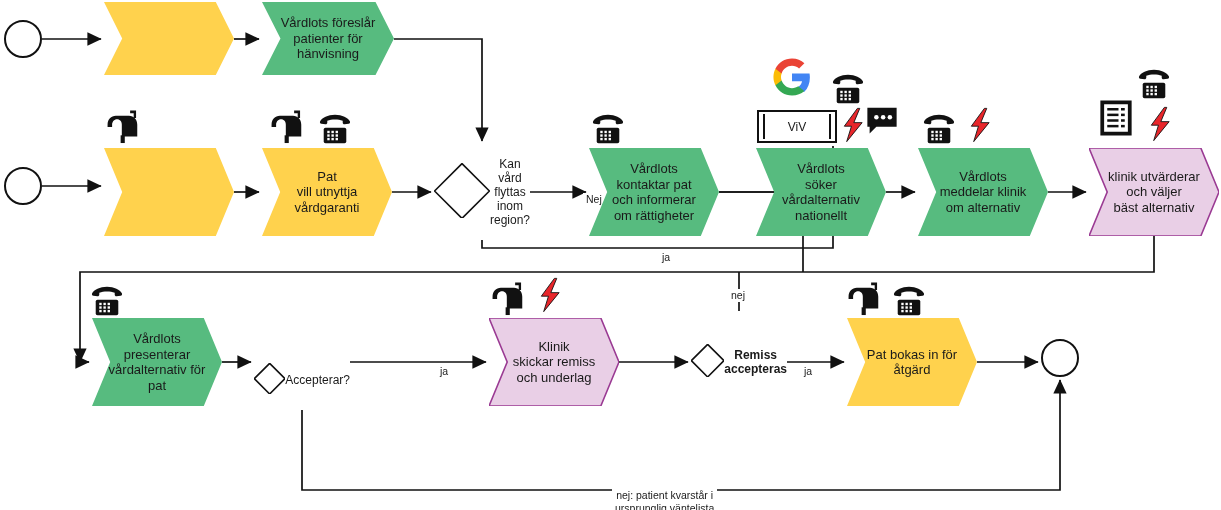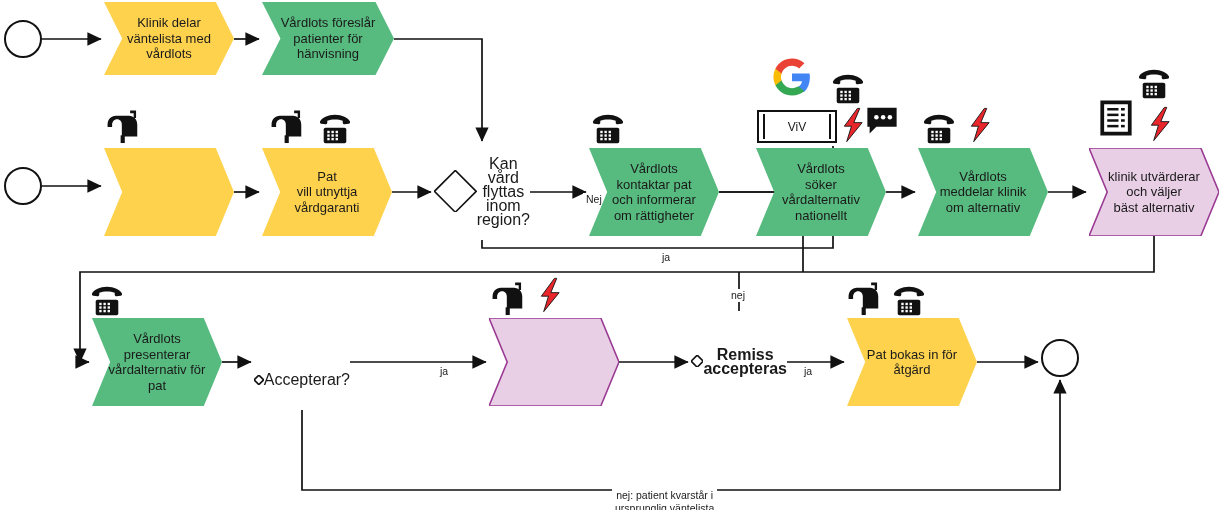--- a/index.html
+++ b/index.html
@@ -3,21 +3,21 @@
 <meta charset="utf-8">
 <style>
   html,body{margin:0;padding:0;background:#ffffff;}
   body{font-family:"Liberation Sans","DejaVu Sans",sans-serif;}
   #canvas{position:relative;width:1221px;height:510px;background:#fff;overflow:hidden;}
   #wires{position:absolute;left:0;top:0;width:1221px;height:510px;}
   .node{position:absolute;box-sizing:border-box;display:flex;align-items:center;justify-content:center;text-align:center;}
   .chev{color:#1a1a1a;font-size:13px;line-height:15.5px;}
   .chev .txt{position:relative;z-index:2;padding:0 4px;white-space:pre-line;}
   .chev .bg{position:absolute;left:0;top:0;width:100%;height:100%;z-index:1;}
-  .diamond{color:#1a1a1a;font-size:16px;line-height:14px;}
+  .diamond{color:#1a1a1a;font-size:12px;line-height:14px;}
   .diamond .txt{position:relative;z-index:2;white-space:pre-line;}
   .circle{border:2px solid #111;border-radius:50%;background:#fff;}
   .icon{position:absolute;}
   .lbl{position:absolute;font-size:10.5px;color:#1a1a1a;background:#fff;padding:0 3px;white-space:nowrap;text-align:center;line-height:13px;margin-top:8px;}
   .vivbox{position:absolute;background:#fff;border:2px solid #111;display:flex;align-items:center;justify-content:center;
           font-size:12px;color:#1a1a1a;box-sizing:border-box;}
   .vivbox:before,.vivbox:after{content:"";position:absolute;top:2px;bottom:2px;width:2px;background:#111;}
   .vivbox:before{left:4px;}
   .vivbox:after{right:4px;}
 </style>
@@ -67,23 +67,20 @@
   </svg>
 
   <div id="nodes-layer">
       <div class="node circle" style="left: 4px; top: 20px; width: 38px; height: 38px;"></div>
       <div class="node circle" style="left: 4px; top: 167px; width: 38px; height: 38px;"></div>
       <div class="node circle" style="left: 1041px; top: 339px; width: 38px; height: 38px;"></div>
       <div class="node chev" style="left: 104px; top: 2px; width: 130px; height: 73px;">
         <div class="bg"><svg width="100%" height="100%" viewBox="0 0 100 100" preserveAspectRatio="none" xmlns="http://www.w3.org/2000/svg">
             <path d="M0,0 L86,0 L100,50 L86,100 L0,100 L14,50 z" fill="#FFD24D"></path>
           </svg></div>
-        <div class="txt">Klinik delar
-väntelista med
-vårdlots</div>
       </div>
       <div class="node chev" style="left: 262px; top: 2px; width: 132px; height: 73px;">
         <div class="bg"><svg width="100%" height="100%" viewBox="0 0 100 100" preserveAspectRatio="none" xmlns="http://www.w3.org/2000/svg">
             <path d="M0,0 L86,0 L100,50 L86,100 L0,100 L14,50 z" fill="#57BB7F"></path>
           </svg></div>
         <div class="txt">Vårdlots föreslår
 patienter för
 hänvisning</div>
       </div>
       <div class="node chev" style="left: 104px; top: 148px; width: 130px; height: 88px;">
@@ -153,20 +150,23 @@
       <div class="node diamond" style="left: 254px; top: 332px; width: 96px; height: 96px;">
         <div class="bg"><svg width="100%" height="100%" viewBox="0 0 100 100" preserveAspectRatio="none" xmlns="http://www.w3.org/2000/svg">
             <path d="M50,1 L99,50 L50,99 L1,50 z" fill="#fff" stroke="#111" stroke-width="1.6" vector-effect="non-scaling-stroke"></path>
           </svg></div>
         <div class="txt">Accepterar?</div>
       </div>
       <div class="node chev" style="left: 489px; top: 318px; width: 130px; height: 88px;">
         <div class="bg"><svg width="100%" height="100%" viewBox="0 0 100 100" preserveAspectRatio="none" xmlns="http://www.w3.org/2000/svg">
             <path d="M0,0 L86,0 L100,50 L86,100 L0,100 L14,50 z" fill="#E9CFE6" stroke="#9A3A93" stroke-width="1.6" vector-effect="non-scaling-stroke"></path>
           </svg></div>
+        <div class="txt">Klinik
+skickar remiss
+och underlag</div>
       </div>
       <div class="node diamond" style="left: 691px; top: 314px; width: 96px; height: 96px; font-weight: bold;">
         <div class="bg"><svg width="100%" height="100%" viewBox="0 0 100 100" preserveAspectRatio="none" xmlns="http://www.w3.org/2000/svg">
             <path d="M50,1 L99,50 L50,99 L1,50 z" fill="#fff" stroke="#111" stroke-width="1.6" vector-effect="non-scaling-stroke"></path>
           </svg></div>
         <div class="txt">Remiss
 accepteras</div>
       </div>
       <div class="node chev" style="left: 847px; top: 318px; width: 130px; height: 88px;">
         <div class="bg"><svg width="100%" height="100%" viewBox="0 0 100 100" preserveAspectRatio="none" xmlns="http://www.w3.org/2000/svg">

